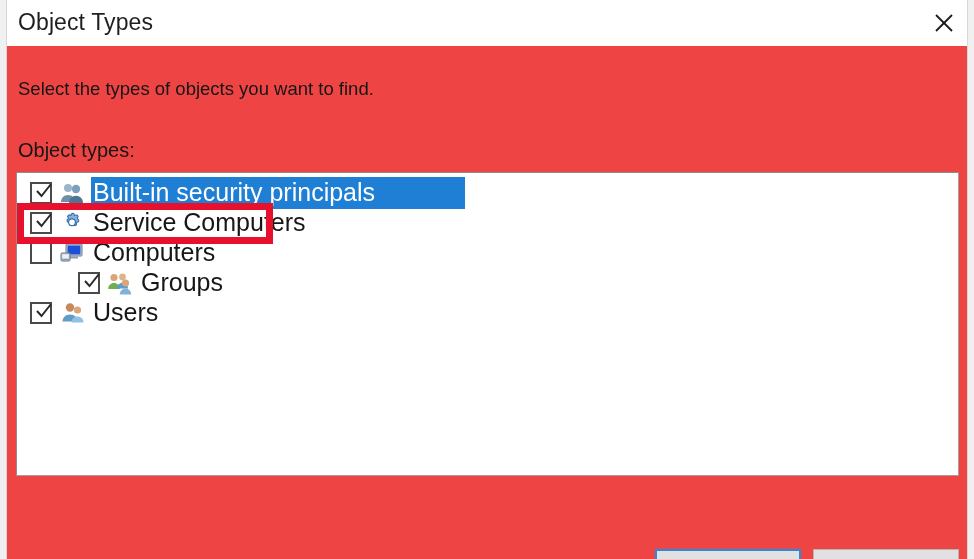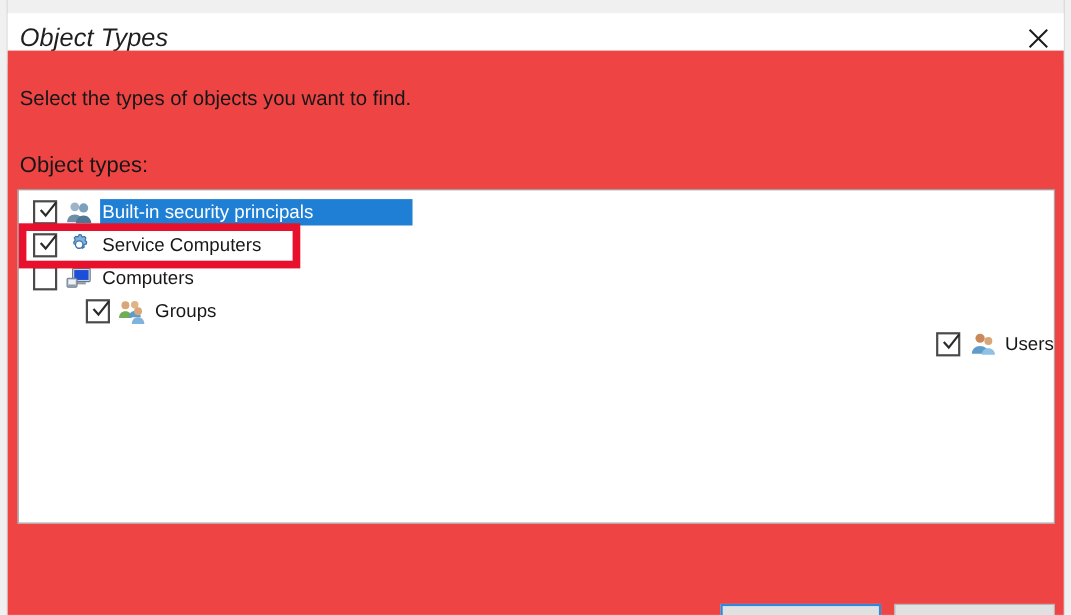--- a/index.html
+++ b/index.html
@@ -35,25 +35,24 @@
     right: 6px; top: 0; bottom: 0;
     width: 1px;
     background: #d8d8d8;
   }
 
   
   .titlebar {
     position: absolute;
     left: 7px;
     right: 7px;
-    top: 12px;
+    top: 0;
     height: 46px;
     background: #ffffff;
     border-bottom: 1px solid #e6e6e6;
-    font-style: italic;
   }
   .title-text {
     position: absolute;
     left: 11px;
     top: 9px;
     font-size: 23px;
     color: #1f1f1f;
     letter-spacing: 0.1px;
     white-space: nowrap;
   }
@@ -147,21 +146,21 @@
     margin-left: 7px;
     width: 26px;
     height: 26px;
     position: relative;
   }
   .row-icon svg { display: block; }
 
   .row-label {
     flex: 0 0 auto;
     margin-left: 6px;
-    font-size: 17px;
+    font-size: 25px;
     color: #171717;
     white-space: nowrap;
     line-height: 1;
     padding: 3px 0 4px 2px;
   }
   .row.selected .row-label {
     background: #1f7fd4;
     color: #ffffff;
     padding-right: 90px;
   }
@@ -299,21 +298,21 @@
             <path d="M1.2 19c0-3.6 2.6-6 5.8-6s5.8 2.4 5.8 6z" fill="#6fae52"></path>
             <circle cx="15.5" cy="7" r="3.4" fill="#e0b486"></circle>
             <path d="M10 18.5c0-3.5 2.5-5.8 5.5-5.8s5.5 2.3 5.5 5.8z" fill="#5f9cc9"></path>
             <circle cx="18.5" cy="13" r="3.6" fill="#d9a678"></circle>
             <path d="M12.8 24.5c0-3.6 2.6-6 5.7-6s5.7 2.4 5.7 6z" fill="#7fb3dc"></path>
           </svg>
         </span>
         <span class="row-label">Groups</span>
       </div>
 
-      <div class="row" style="top:125px;justify-content:flex-end;">
+      <div class="row" style="top:125px;">
         <span class="checkbox">
           <span class="tick">
             <svg width="20" height="20" viewBox="0 0 20 20">
               <polyline points="3,10 7.5,15 17,3" fill="none" stroke="#2a2a2a" stroke-width="2"></polyline>
             </svg>
           </span>
         </span>
         <span class="row-icon">
           <svg width="26" height="26" viewBox="0 0 26 26">
             <circle cx="11" cy="7.5" r="4.2" fill="#c9895a"></circle>

